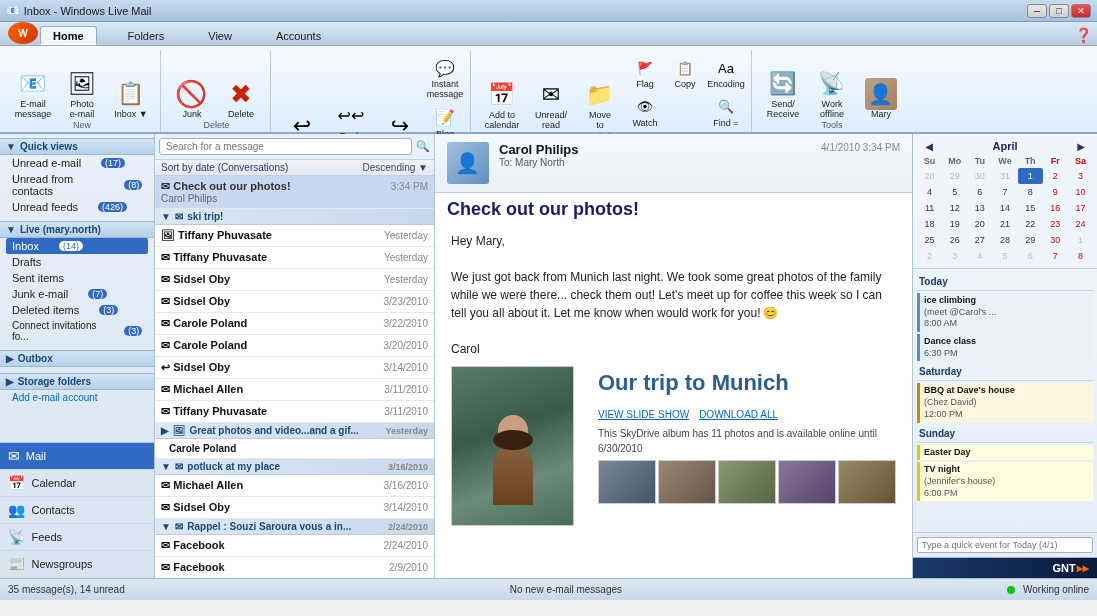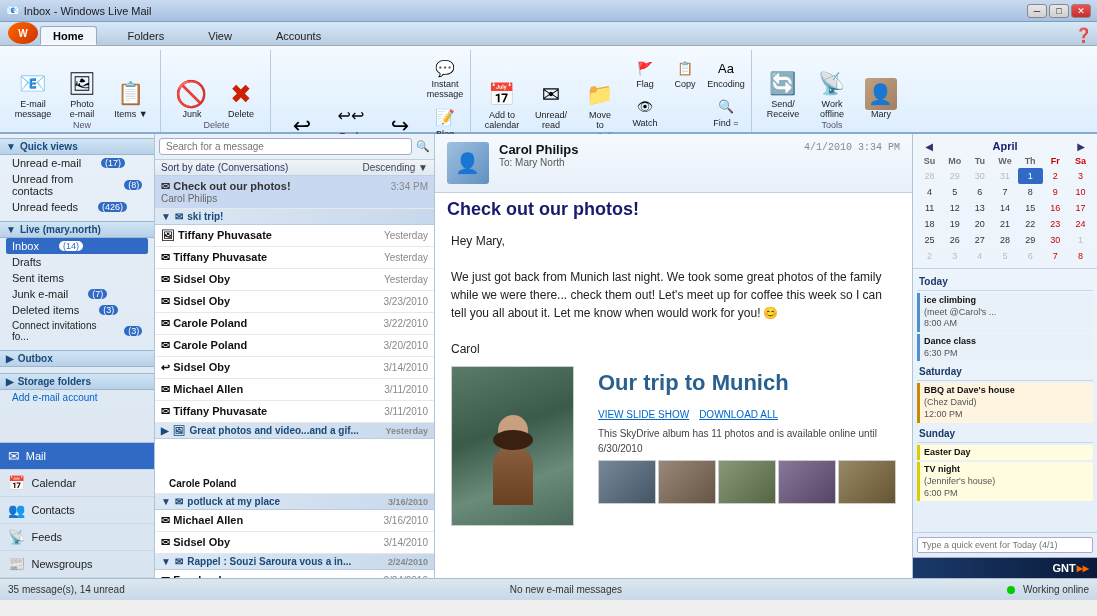--- a/index.html
+++ b/index.html
@@ -180,21 +180,21 @@
     #email-avatar {
       width: 42px; height: 42px;
       background: linear-gradient(135deg, #a0c0e0, #6090c0);
       border-radius: 3px;
       display: flex; align-items: center; justify-content: center;
       font-size: 20px; color: white; flex-shrink: 0;
     }
     #email-meta { flex: 1; }
     #email-from { font-weight: bold; font-size: 13px; color: #111; }
     #email-to { font-size: 10px; color: #555; }
-    #email-date { font-size: 10px; color: #888; text-align: right; font-family: Liberation Mono, monospace; }
+    #email-date { font-size: 10px; color: #888; text-align: right; }
     #email-subject { font-size: 18px; font-weight: bold; color: #1a1a6a; padding: 6px 12px 4px; }
     #email-body { flex: 1; overflow-y: auto; padding: 8px 16px; font-size: 12px; line-height: 1.5; color: #222; }
 
     
     #right-panel {
       width: 185px;
       border-left: 1px solid #b0c4d8;
       display: flex; flex-direction: column;
       background: linear-gradient(to bottom, #f0f6fc, #e4eef8);
       overflow: hidden;
@@ -271,21 +271,21 @@
       <div class="rb-large">
         <div class="rb-icon">📧</div>
         <div class="rb-text">E-mail<br>message</div>
       </div>
       <div class="rb-large">
         <div class="rb-icon">🖼</div>
         <div class="rb-text">Photo<br>e-mail</div>
       </div>
       <div class="rb-large">
         <div class="rb-icon">📋</div>
-        <div class="rb-text">Items ▼</div>
+        <div class="rb-text">Inbox ▼</div>
       </div>
     </div>
     <div class="rg-label">New</div>
   </div>
 
   <div class="ribbon-group">
     <div class="rg-buttons">
       <div class="rb-large">
         <div class="rb-icon" style="color:#cc2200;font-size:26px;">🚫</div>
         <div class="rb-text">Junk</div>
@@ -562,21 +562,21 @@
           </div>
       </div>
 
       <div class="msg-group-header">
         <span>▶</span>
         <span>🖼</span>
         <span style="font-size:10px;">Great photos and video...and a gif...</span>
         <span style="margin-left:auto;font-size:9px;color:#888;">Yesterday</span>
       </div>
       <div class="msg-item">
-        <div class="msg-sender" style="font-size:10px;padding-left:8px;margin-top:35px;">Carole Poland</div>
+        <div class="msg-sender" style="font-size:10px;padding-left:8px;">Carole Poland</div>
       </div>
 
       <div class="msg-group-header">
         <span>▼</span>
         <span>✉</span>
         <span>potluck at my place</span>
         <span style="margin-left:auto;font-size:9px;color:#888;">3/16/2010</span>
       </div>
       <div class="msg-item">
         <div class="msg-item-top">

